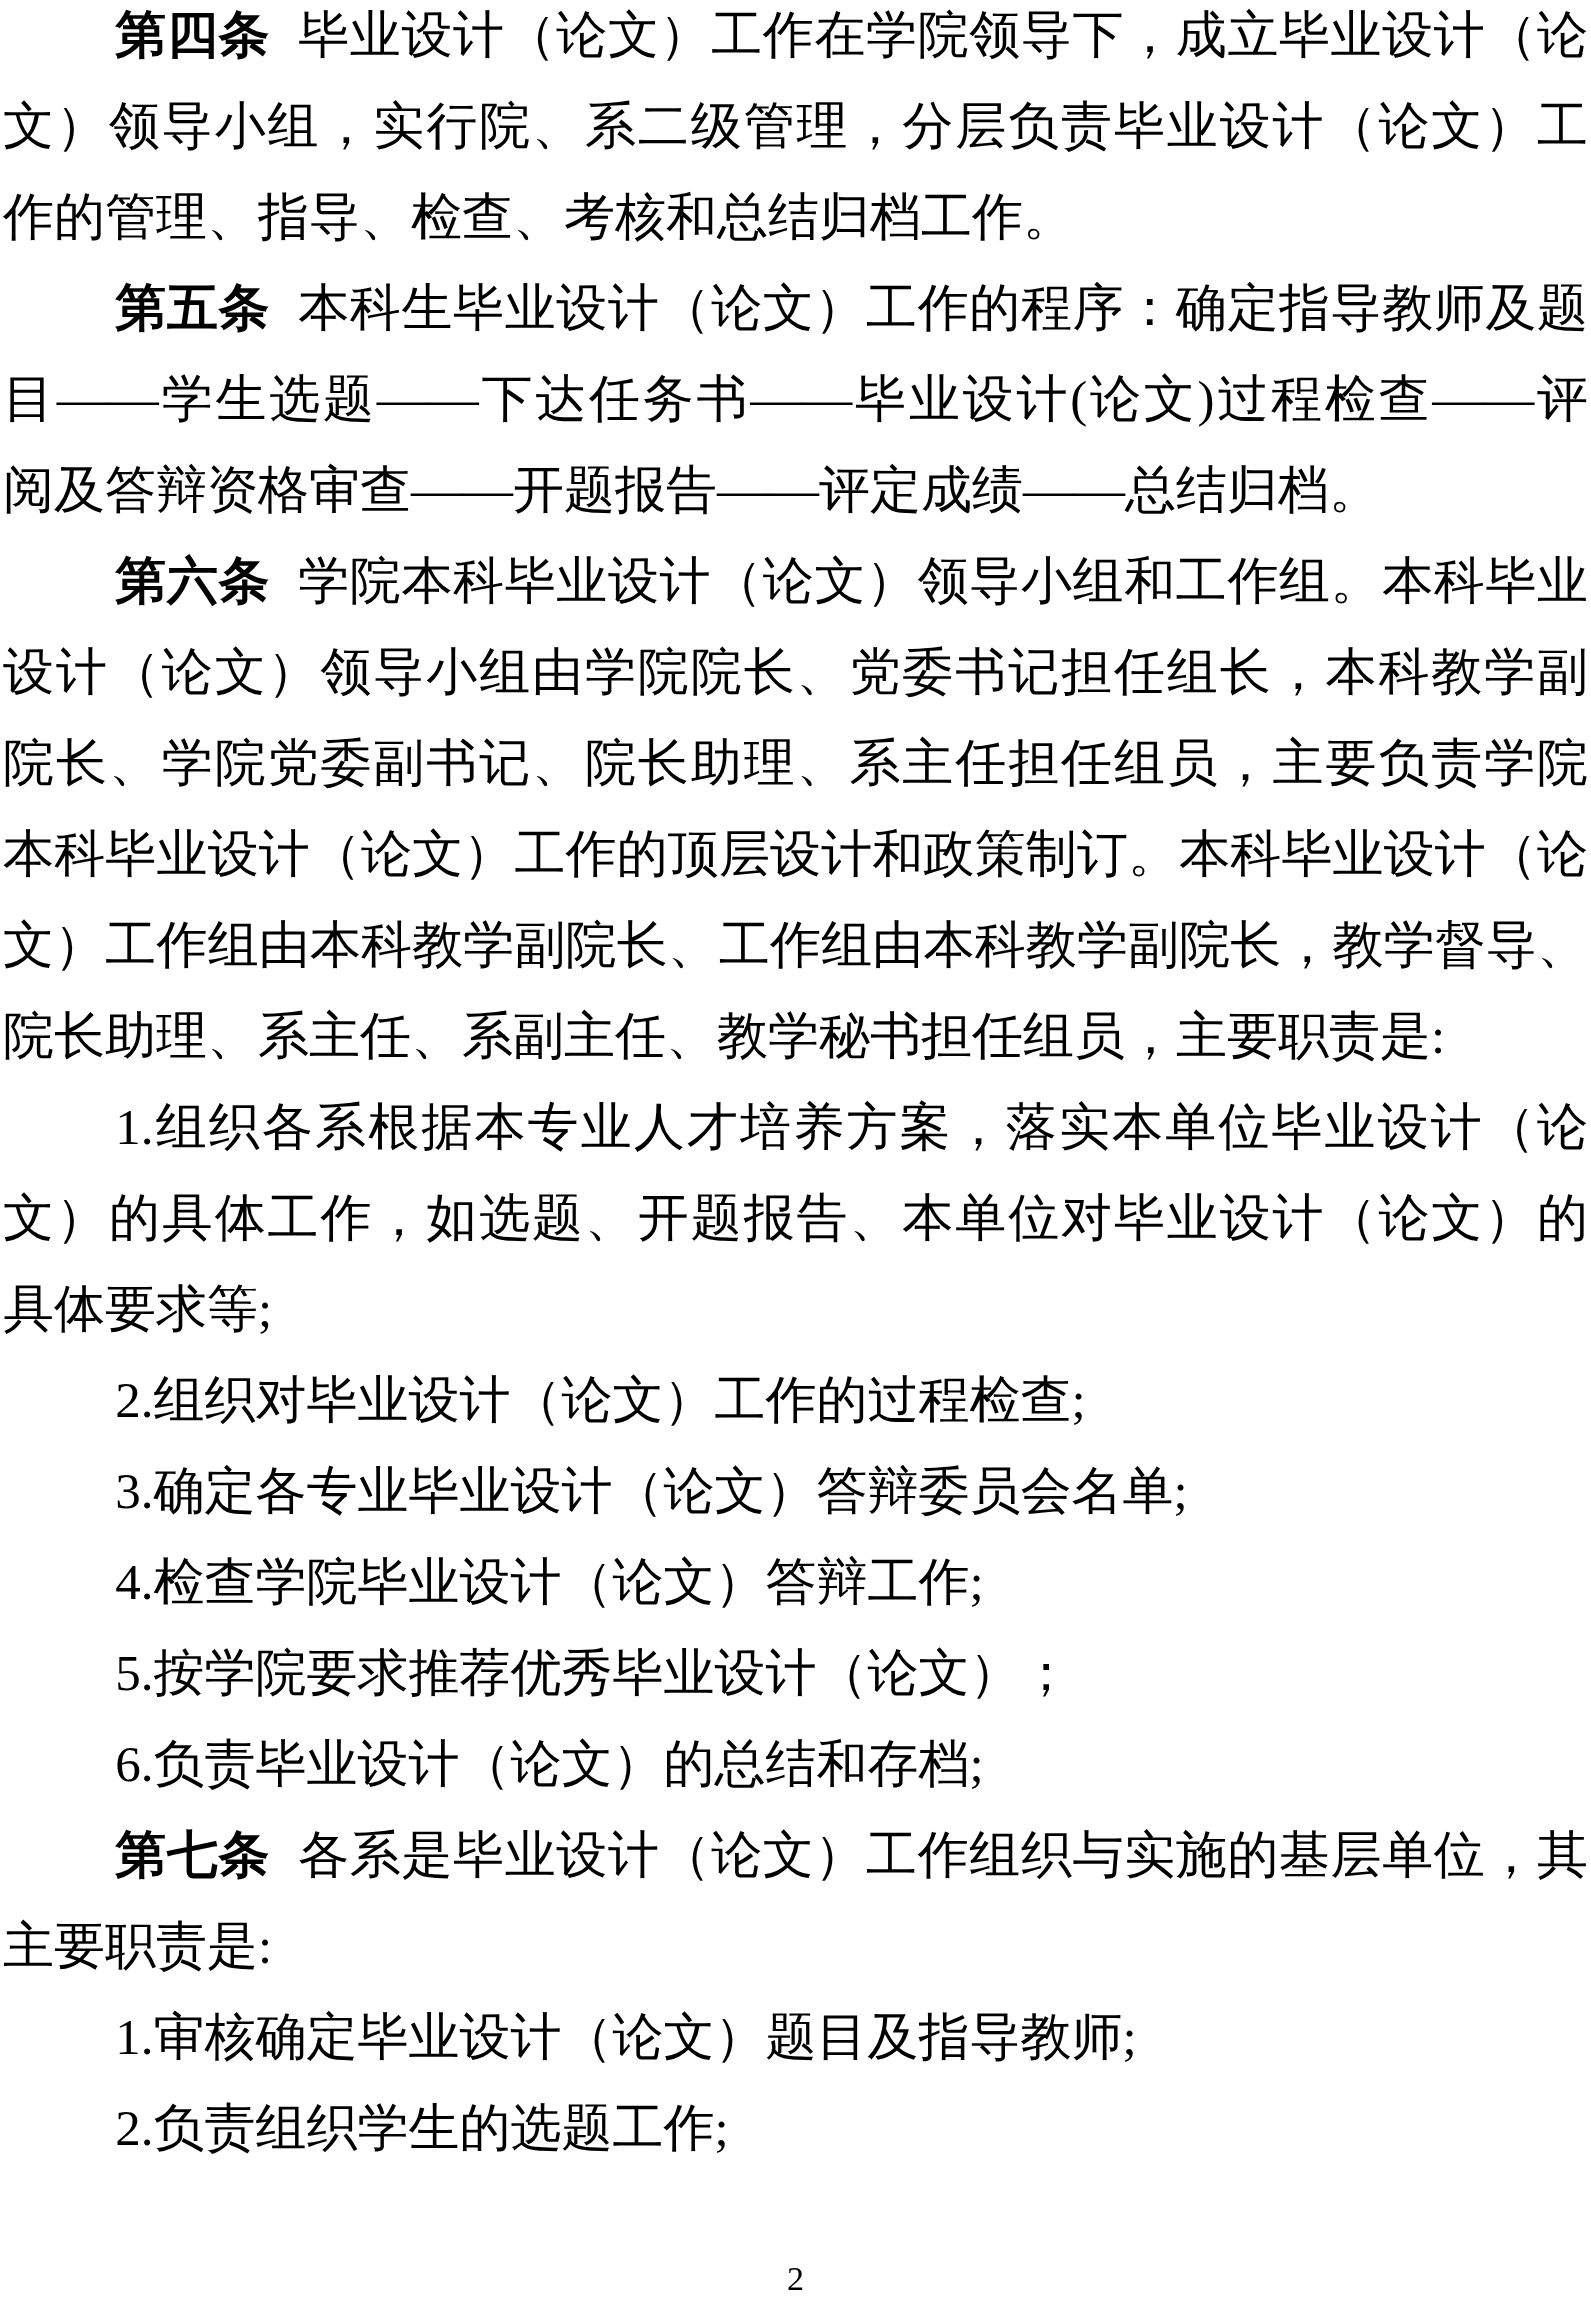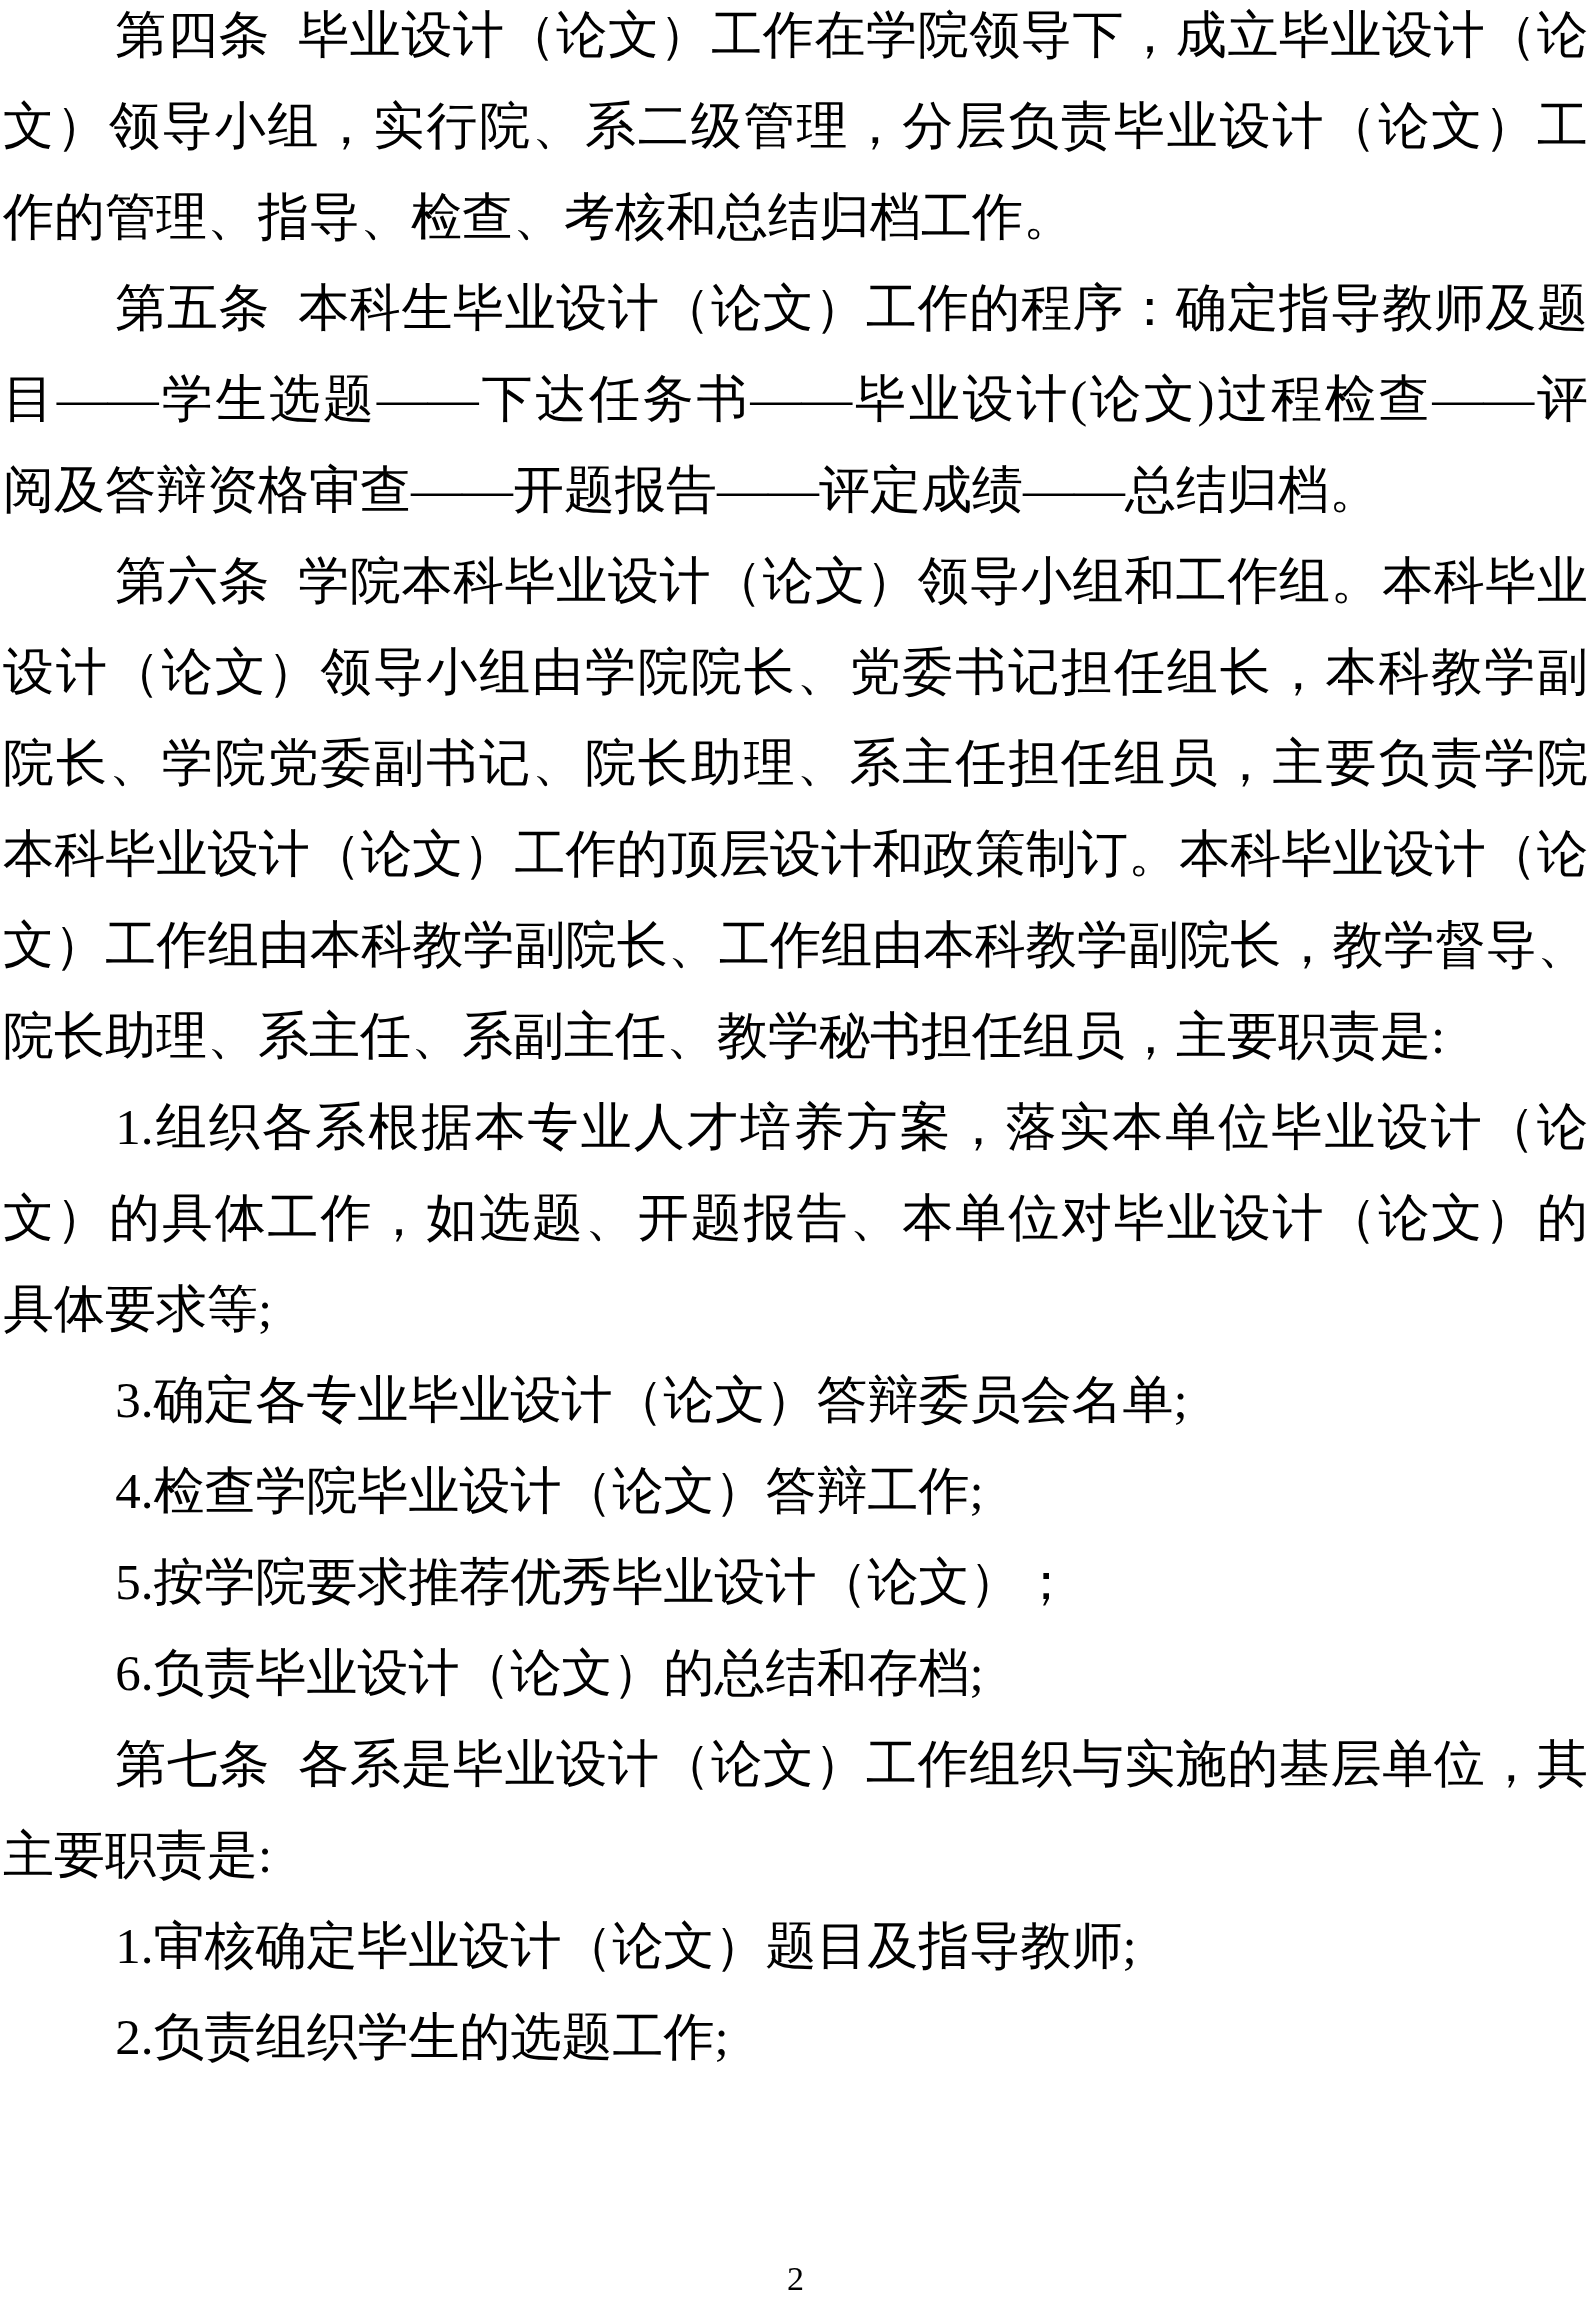--- a/index.html
+++ b/index.html
@@ -15,21 +15,21 @@
     text-align:justify;
   }
   .para{margin:0;}
   .line{
     display:block;
     text-align:justify;
     text-align-last:justify;
   }
   .line.last{text-align-last:left;}
   .line.first{padding-left:2.2em;}
-  .lead{font-weight:400;margin-right:0.55em;}
+  .lead{font-weight:700;margin-right:0.55em;}
   .page-num{
     position:absolute;left:0;bottom:11px;width:100%;
     text-align:center;font-size:34px;line-height:1;
     font-family:"Liberation Serif","DejaVu Serif",serif;
   }
 </style>
 </head>
 <body>
 
 <div class="doc" id="doc">
@@ -50,20 +50,23 @@
       <div class="line"><span>本科毕业设计（论文）工作的顶层设计和政策制订。本科毕业设计（论</span></div>
       <div class="line"><span>文）工作组由本科教学副院长、工作组由本科教学副院长，教学督导、</span></div>
       <div class="line last"><span>院长助理、系主任、系副主任、教学秘书担任组员，主要职责是:</span></div>
     </div>
     <div class="para">
       <div class="line first"><span>1.组织各系根据本专业人才培养方案，落实本单位毕业设计（论</span></div>
       <div class="line"><span>文）的具体工作，如选题、开题报告、本单位对毕业设计（论文）的</span></div>
       <div class="line last"><span>具体要求等;</span></div>
     </div>
     <div class="para">
+      <div class="line first last"><span>2.组织对毕业设计（论文）工作的过程检查;</span></div>
+    </div>
+    <div class="para">
       <div class="line first last"><span>3.确定各专业毕业设计（论文）答辩委员会名单;</span></div>
     </div>
     <div class="para">
       <div class="line first last"><span>4.检查学院毕业设计（论文）答辩工作;</span></div>
     </div>
     <div class="para">
       <div class="line first last"><span>5.按学院要求推荐优秀毕业设计（论文）；</span></div>
     </div>
     <div class="para">
       <div class="line first last"><span>6.负责毕业设计（论文）的总结和存档;</span></div>

